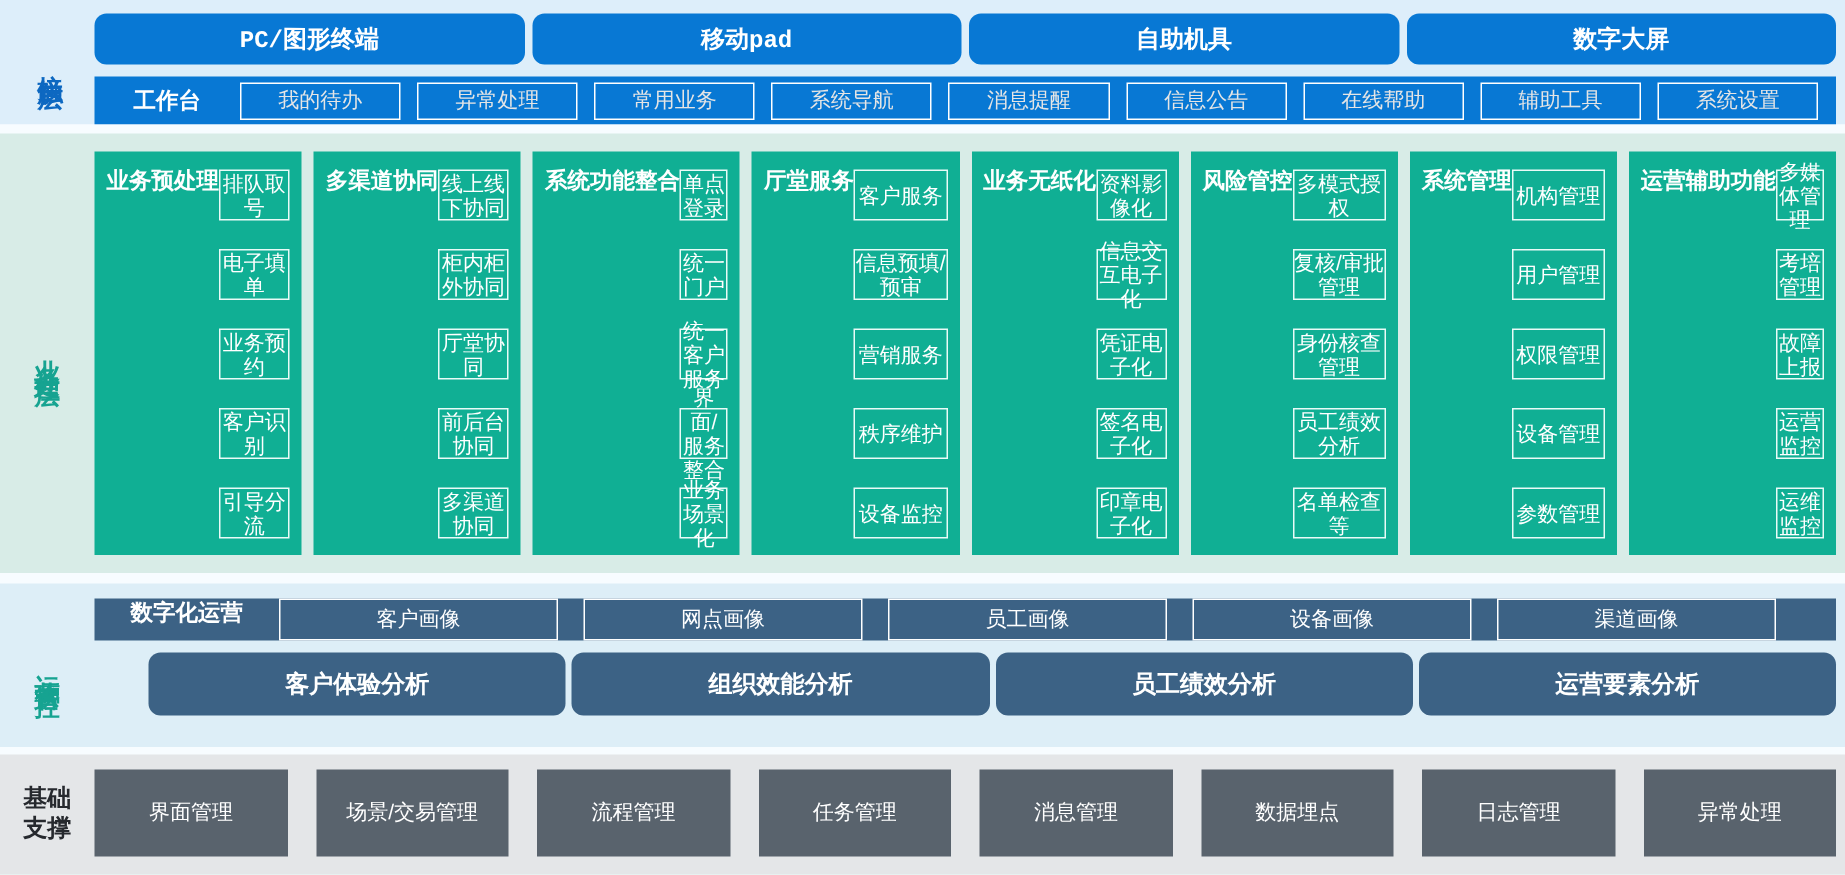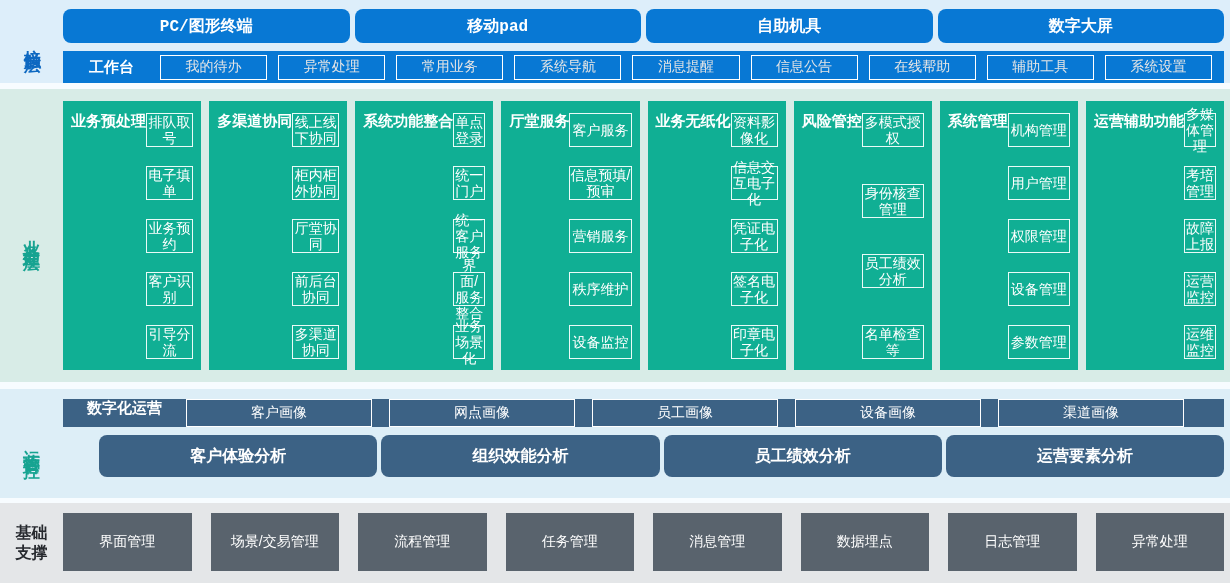--- a/index.html
+++ b/index.html
@@ -196,20 +196,21 @@
               <div class="biz-btn">印章电子化</div>
             </div>
         </div>
 
         <div class="biz-col">
           <div class="biz-title">风险管控</div>
           <div class="biz-items">
 
               <div class="biz-btn">多模式授权</div>
 
+              <div class="biz-btn">复核/审批管理</div>
 
               <div class="biz-btn">身份核查管理</div>
 
               <div class="biz-btn">员工绩效分析</div>
 
               <div class="biz-btn">名单检查等</div>
             </div>
         </div>
 
         <div class="biz-col">

